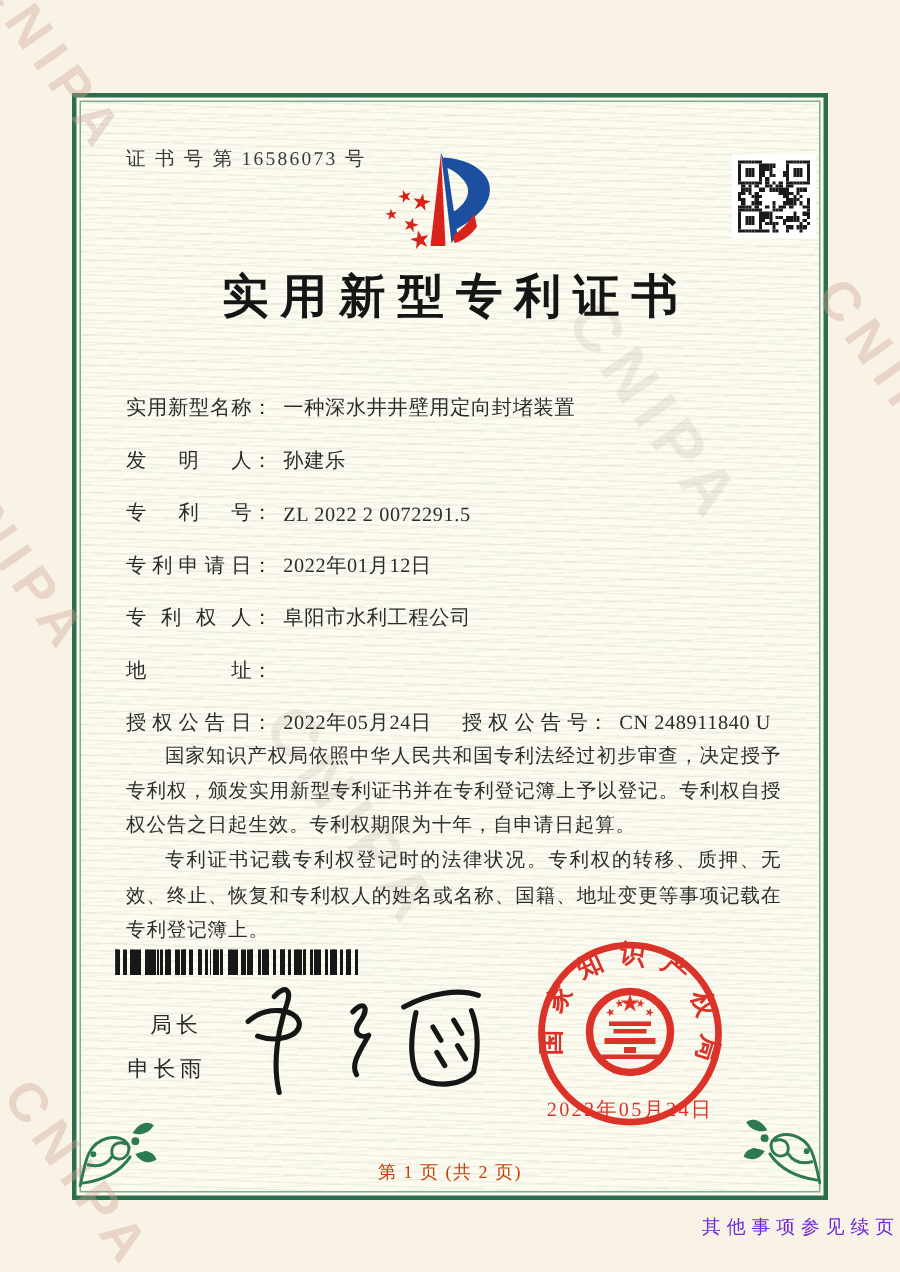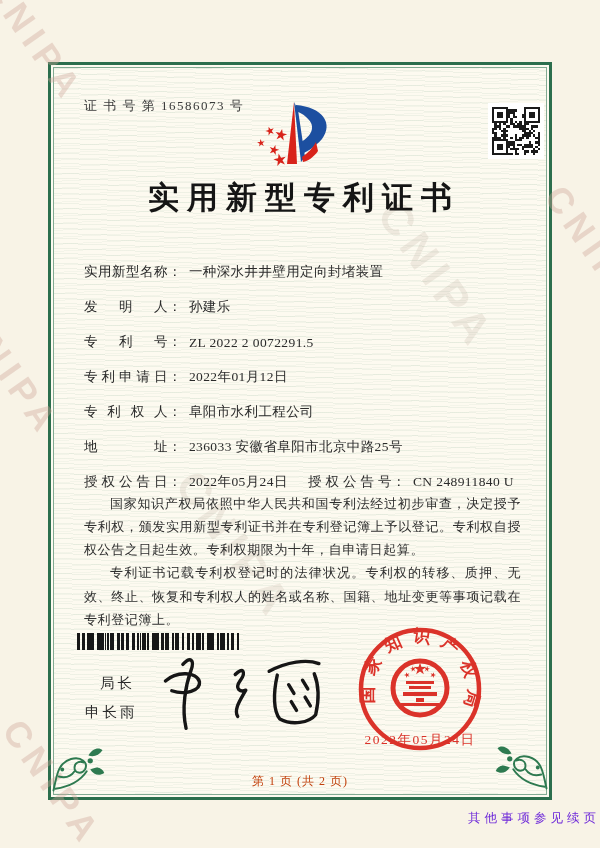--- a/index.html
+++ b/index.html
@@ -636,21 +636,20 @@
       <span class="fvalue">2022年01月12日</span>
     </div>
     <div class="field-row">
       <span class="flabel">专利权人</span>
         <span class="fcolon">：</span>
       <span class="fvalue">阜阳市水利工程公司</span>
     </div>
     <div class="field-row">
       <span class="flabel">地址</span>
         <span class="fcolon">：</span>
-      <span class="fvalue">236033 安徽省阜阳市北京中路25号</span>
     </div>
     <div class="field-row">
       <div class="pair first">
         <span class="flabel">授权公告日</span>
           <span class="fcolon">：</span>
         <span class="fvalue">2022年05月24日</span>
       </div>
       <div class="pair">
         <span class="flabel">授权公告号</span>
           <span class="fcolon">：</span>

